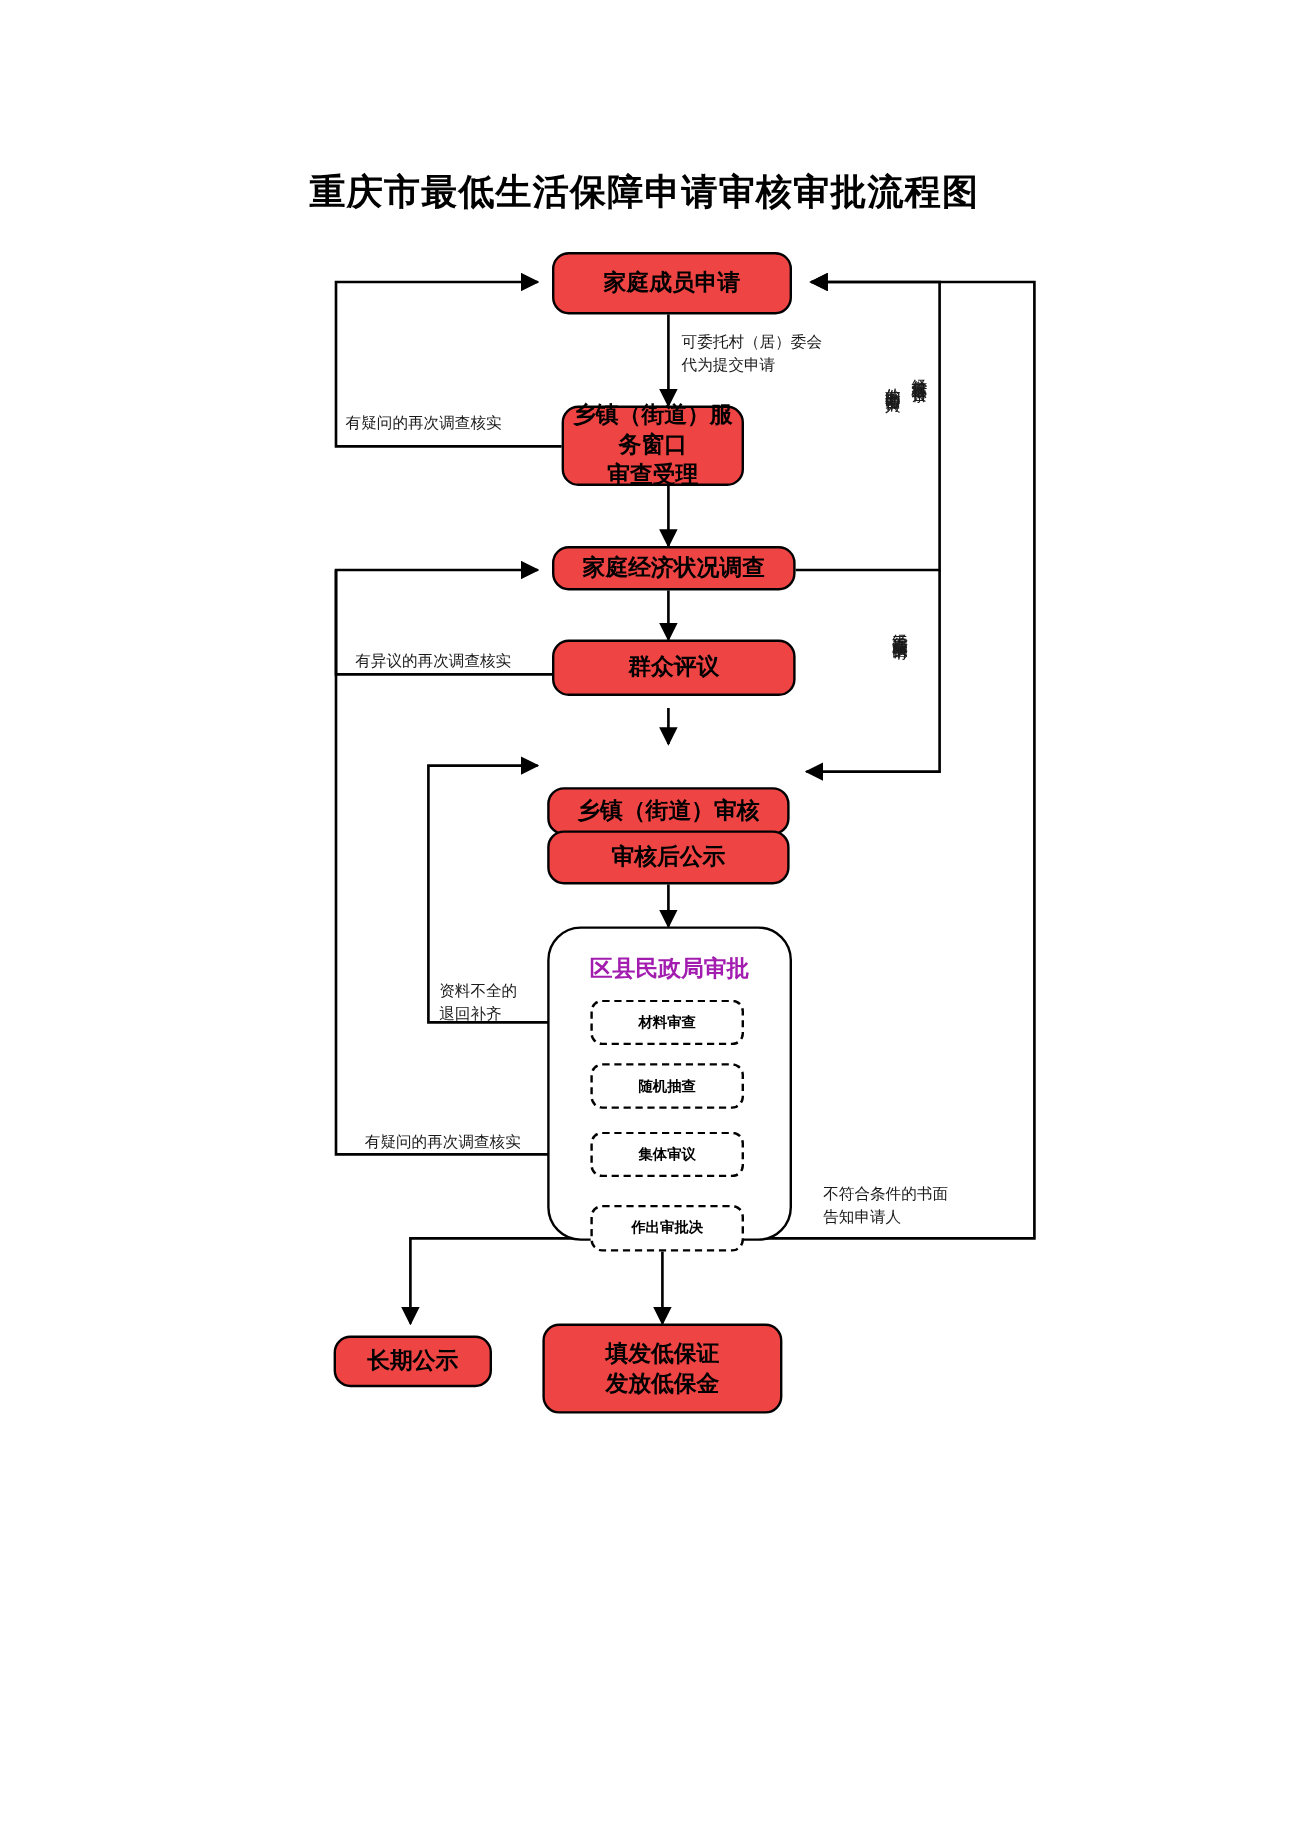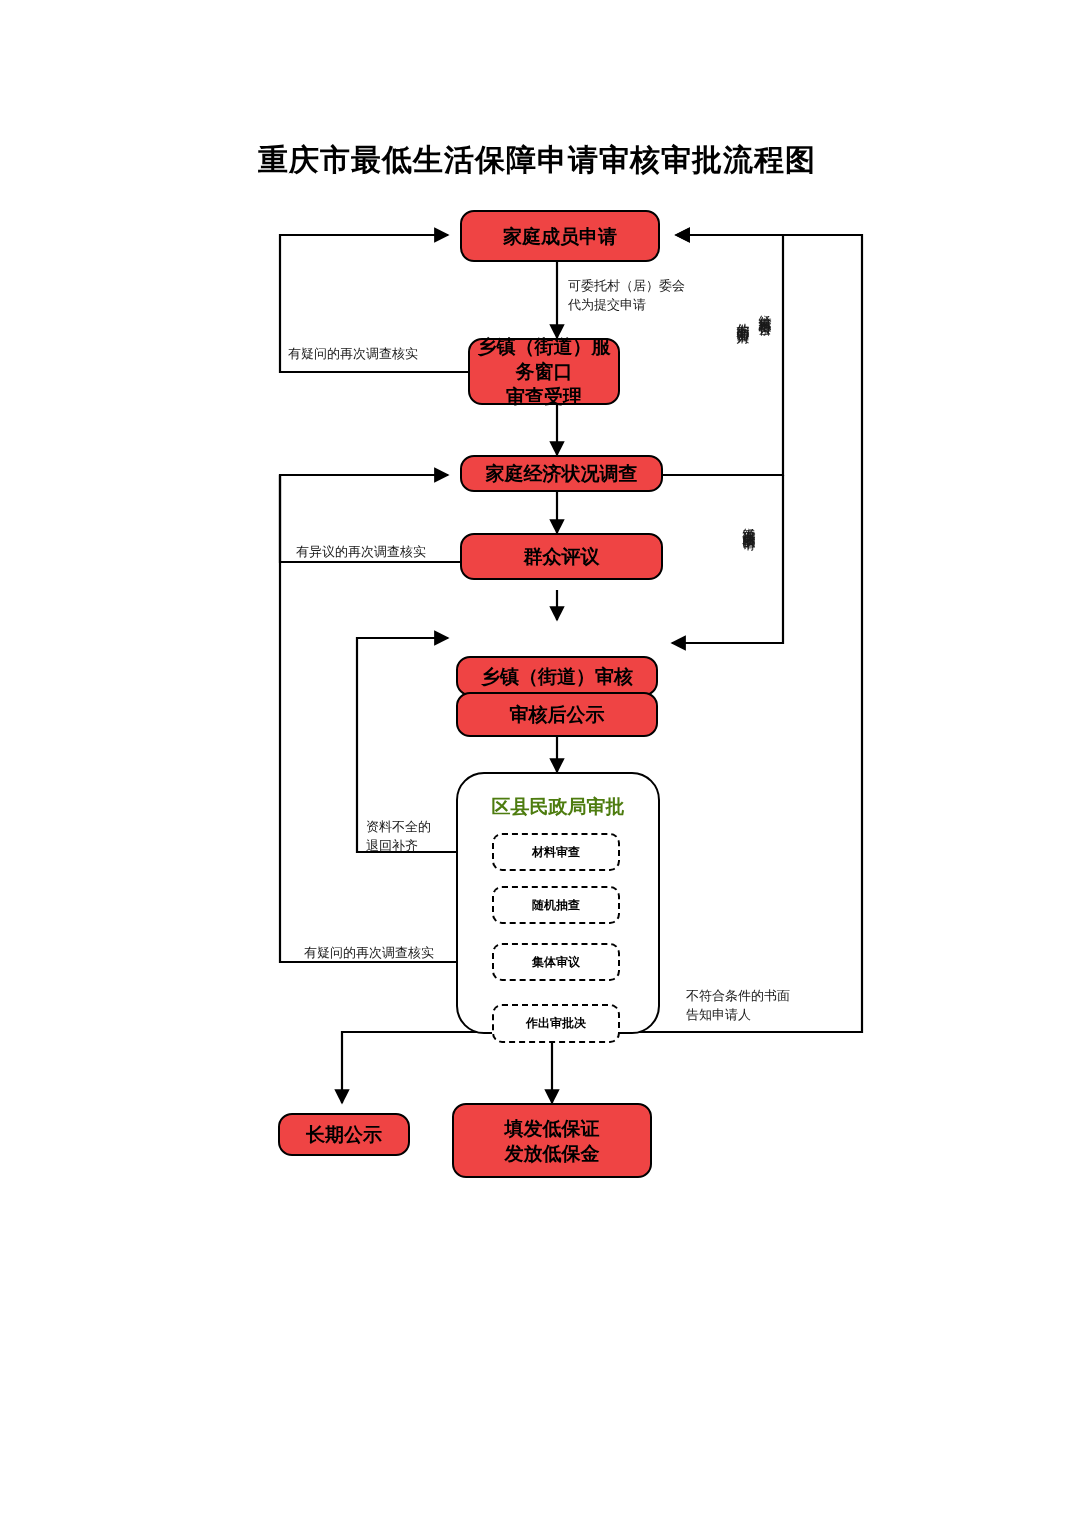--- a/index.html
+++ b/index.html
@@ -61,21 +61,21 @@
     border-radius: 28px;
     background: #ffffff;
   }
   .group-title {
     position: absolute;
     width: 100%;
     text-align: center;
     font-family: "DejaVu Sans", "Liberation Sans", sans-serif;
     font-weight: bold;
     font-size: 19px;
-    color: #4d7c0f;
+    color: #a21caf;
     top: 20px;
   }
   .sub-node {
     position: absolute;
     box-sizing: border-box;
     border: 2px dashed #000000;
     border-radius: 10px;
     background: #ffffff;
     display: flex;
     align-items: center;

